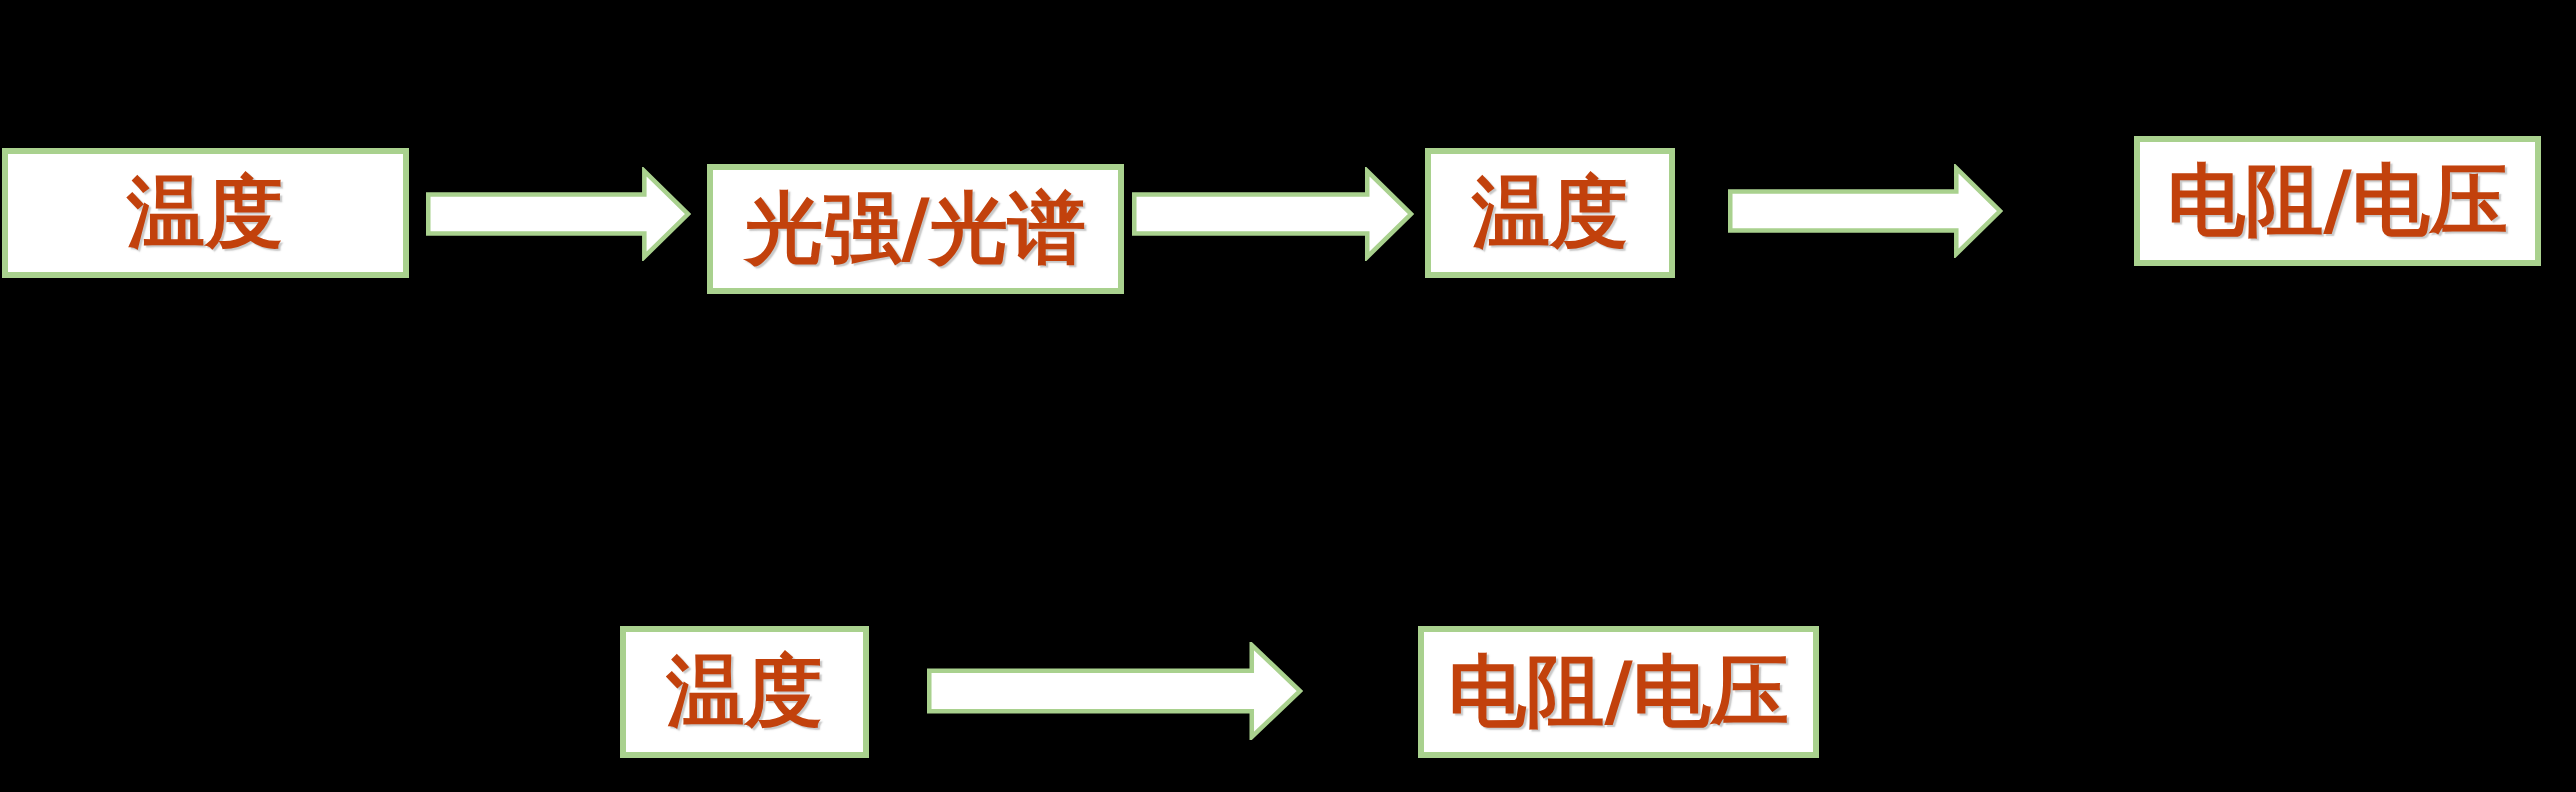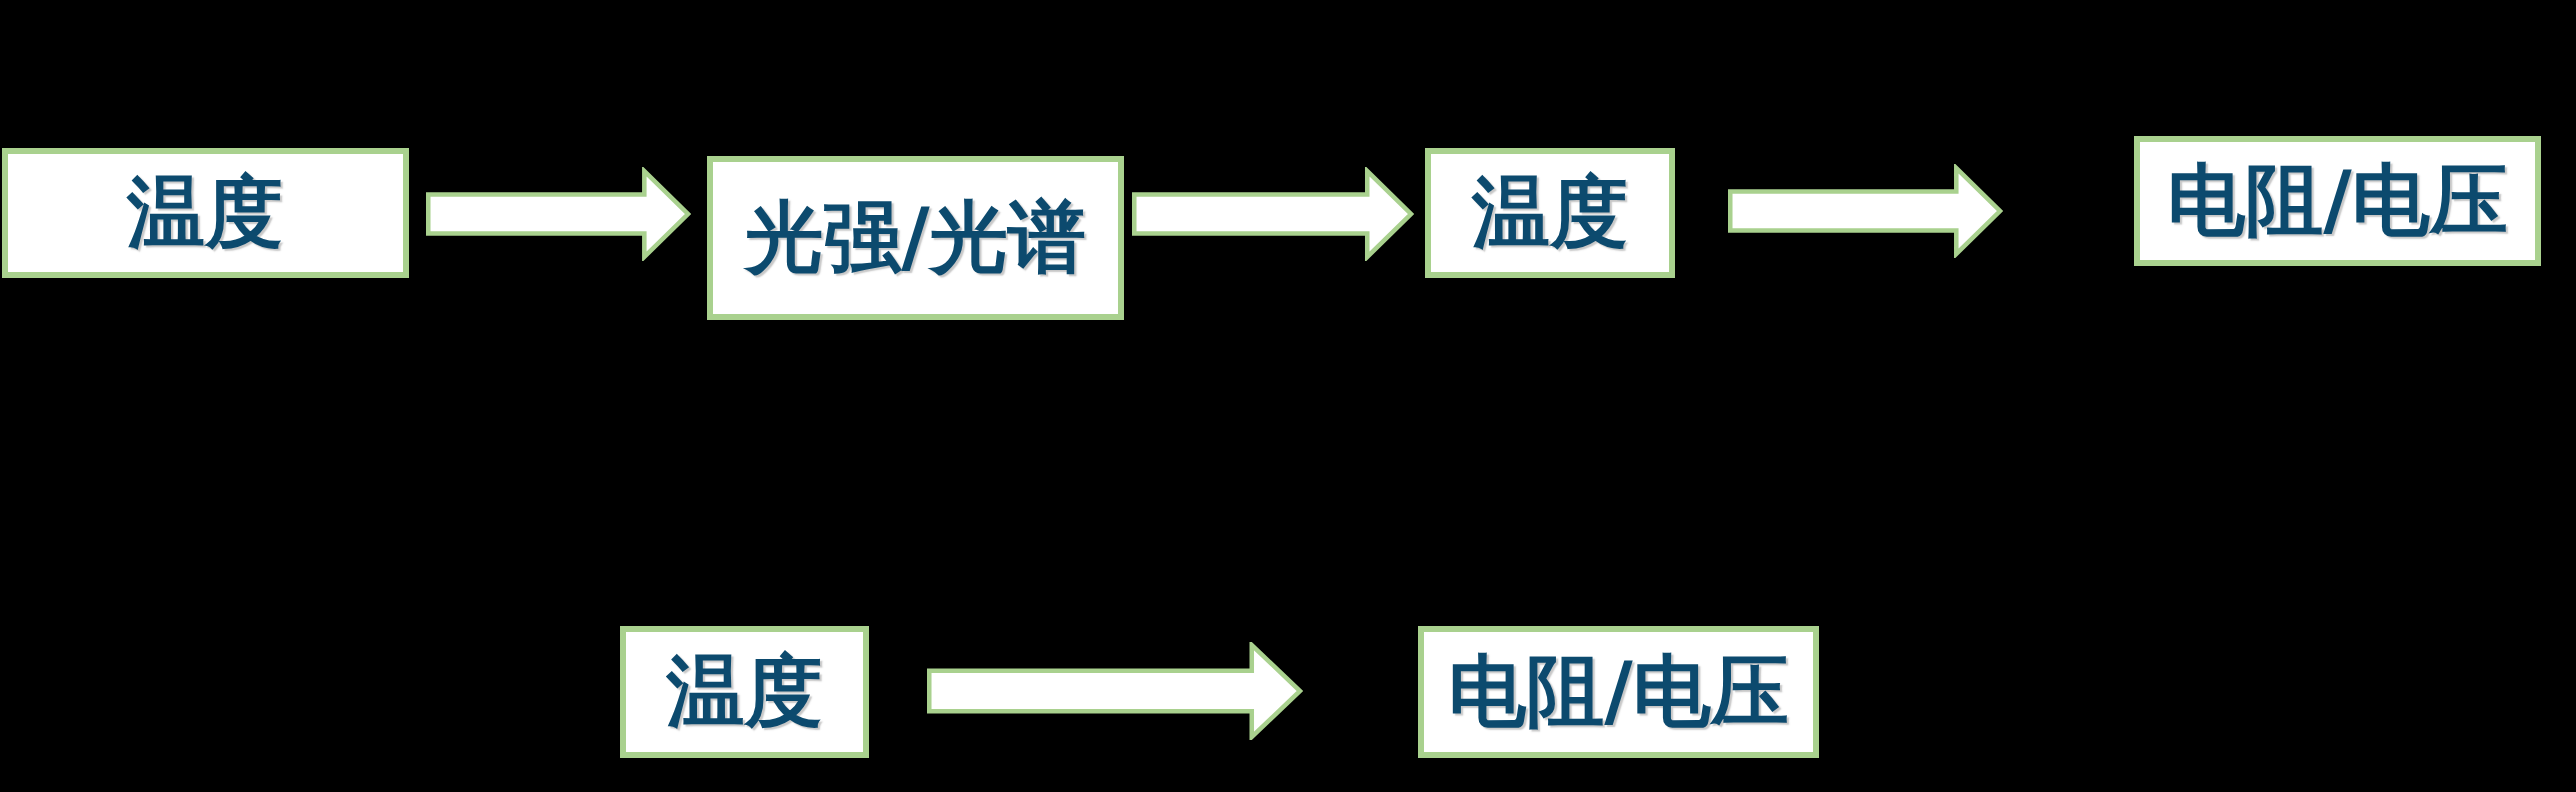--- a/index.html
+++ b/index.html
@@ -16,42 +16,42 @@
     font-family: "DejaVu Sans", sans-serif;
   }
   .node {
     position: absolute;
     box-sizing: border-box;
     background: #ffffff;
     border: 6px solid #a9d18e;
     display: flex;
     align-items: center;
     justify-content: center;
-    color: #0c4a6e;
+    color: #c2410c;
     font-weight: bold;
     font-size: 78px;
     letter-spacing: 0px;
     white-space: nowrap;
     text-shadow: 2.3px 2.3px 1.5px rgba(130,130,130,0.45);
   }
   .arrow {
     position: absolute;
     display: block;
   }
   .arrow polygon {
     fill: #ffffff;
     stroke: #a9d18e;
     stroke-width: 6;
     stroke-linejoin: miter;
   }
 
   
   #node-t1 { left: 1.5px;    top: 148px; width: 407px; height: 130px; }
   #arrow-1 { left: 426px;  top: 167px; }
-  #node-t2 { left: 707px;  top: 156px; width: 417px; height: 164px; }
+  #node-t2 { left: 707px;  top: 164px; width: 417px; height: 130px; }
   #arrow-2 { left: 1132px; top: 167px; }
   #node-t3 { left: 1425px; top: 148px; width: 250px; height: 130px; }
   #arrow-3 { left: 1728px; top: 164px; }
   #node-t4 { left: 2134px; top: 136px; width: 407px; height: 130px; }
 
   
   #node-b1 { left: 620px;  top: 626px; width: 249px; height: 132px; }
   #arrow-4 { left: 927px; top: 642px; }
   #node-b2 { left: 1418px; top: 626px; width: 401px; height: 132px; }
 </style>

